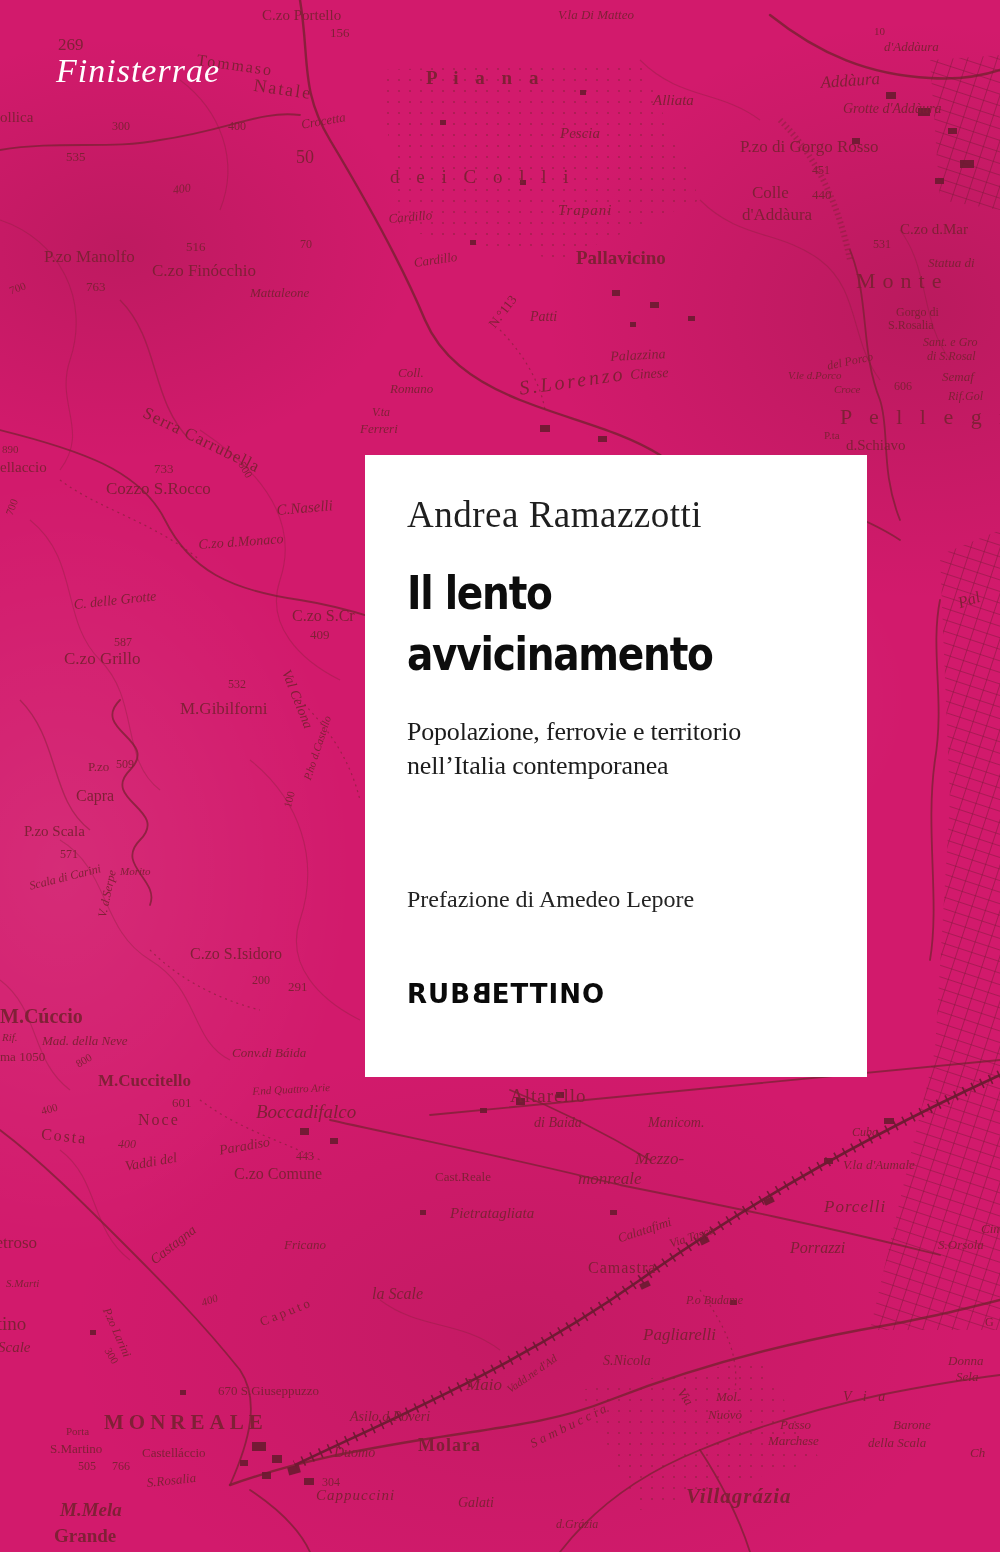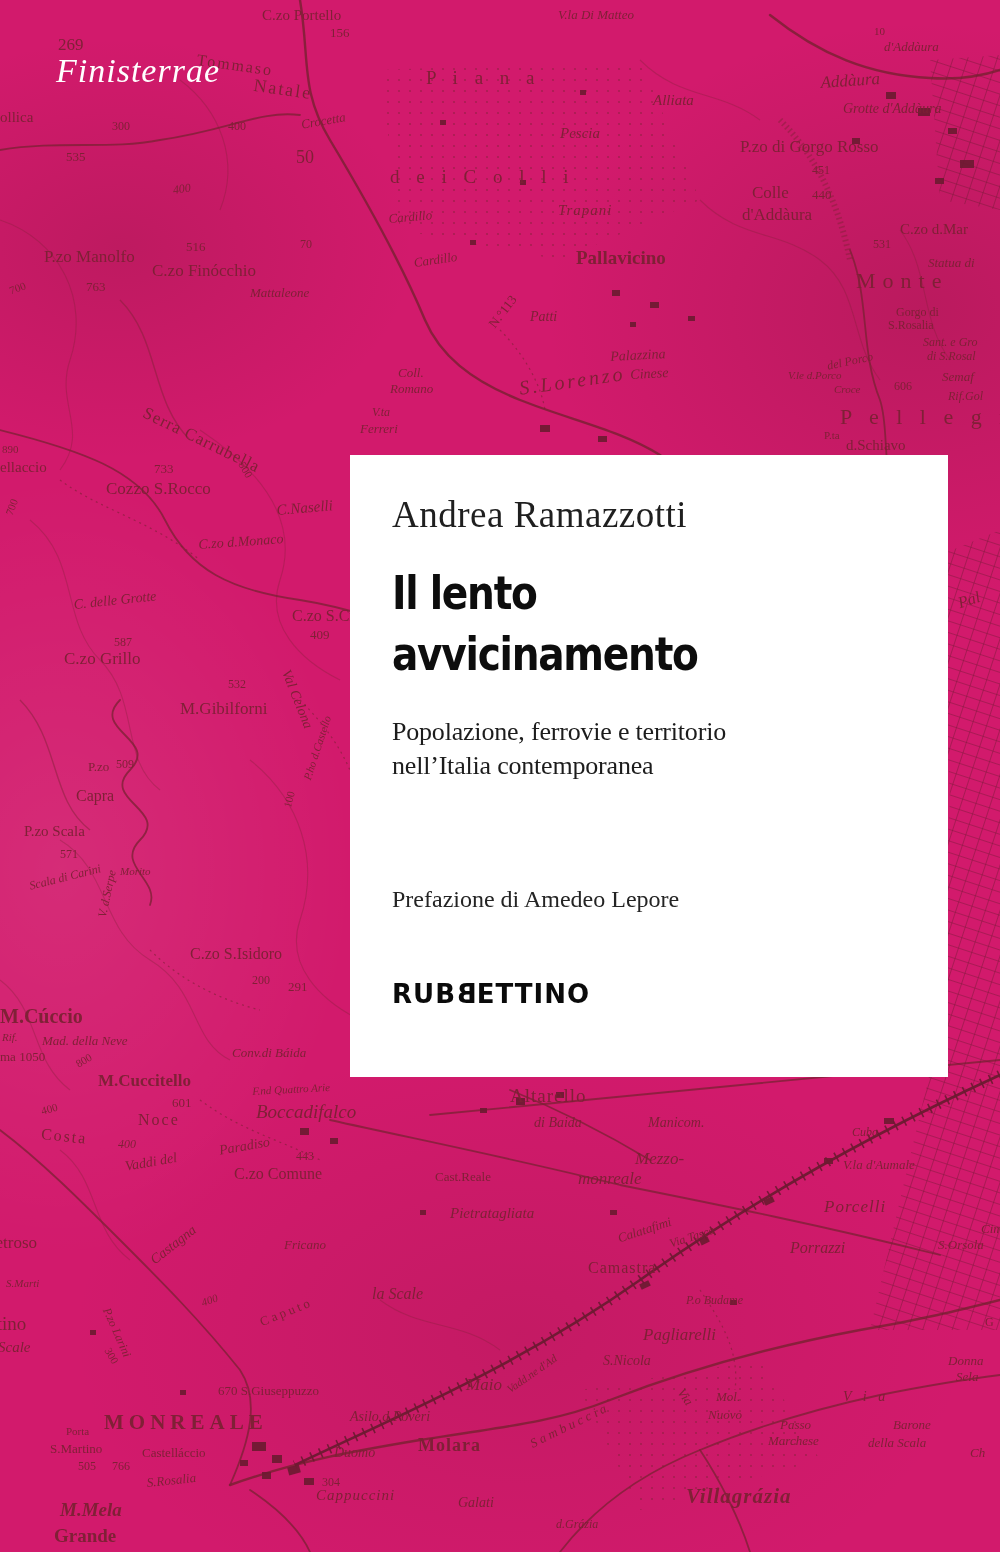--- a/index.html
+++ b/index.html
@@ -33,21 +33,21 @@
   .ml{
     position:absolute;font-family:"Liberation Serif",serif;color:var(--ink);
     white-space:nowrap;transform-origin:0 0;opacity:.95;line-height:1;
   }
   .series{
     position:absolute;left:56px;top:52px;z-index:3;
     font-family:"Liberation Serif",serif;font-style:italic;
     font-size:34px;color:#fff;letter-spacing:1px;
   }
   .panel{
-    position:absolute;left:350px;top:455px;width:598px;height:622px;z-index:5;
+    position:absolute;left:365px;top:455px;width:502px;height:622px;z-index:5;
     background:var(--panel);
   }
   .author{
     position:absolute;left:42px;top:38px;
     font-family:"Liberation Serif",serif;font-size:37px;color:#1f1f1f;letter-spacing:.5px;
   }
   .title{
     position:absolute;left:42px;top:108px;margin:0;
     font-family:"DejaVu Sans",sans-serif;font-weight:bold;
     font-size:46px;line-height:1.32;color:#0d0d0d;letter-spacing:-1.5px;
@@ -185,21 +185,21 @@
       <div class="ml" style="left: 820px; top: 74px; font-size: 17px; font-style: italic; transform: rotate(-4deg);">Addàura</div>
       <div class="ml" style="left: 843px; top: 102px; font-size: 14px; font-style: italic;">Grotte d'Addàura</div>
       <div class="ml" style="left: 198px; top: 52px; font-size: 16px; letter-spacing: 2px; transform: rotate(8deg);">Tommaso</div>
       <div class="ml" style="left: 255px; top: 76px; font-size: 18px; letter-spacing: 2px; transform: rotate(8deg);">Natale</div>
       <div class="ml" style="left: 0px; top: 110px; font-size: 15px;">ollica</div>
       <div class="ml" style="left: 112px; top: 120px; font-size: 12px;">300</div>
       <div class="ml" style="left: 228px; top: 120px; font-size: 12px;">400</div>
       <div class="ml" style="left: 300px; top: 118px; font-size: 13px; font-style: italic; transform: rotate(-10deg);">Crocetta</div>
       <div class="ml" style="left: 296px; top: 148px; font-size: 18px;">50</div>
       <div class="ml" style="left: 66px; top: 150px; font-size: 13px;">535</div>
-      <div class="ml" style="left: 426px; top: 68px; font-size: 19px; letter-spacing: 6px;">P i a n a</div>
+      <div class="ml" style="left: 426px; top: 68px; font-size: 19px; letter-spacing: 6px; font-weight: bold;">P i a n a</div>
       <div class="ml" style="left: 390px; top: 167px; font-size: 19px; letter-spacing: 6px;">d e i   C o l l i</div>
       <div class="ml" style="left: 560px; top: 126px; font-size: 15px; font-style: italic;">Pescia</div>
       <div class="ml" style="left: 653px; top: 93px; font-size: 15px; font-style: italic;">Alliata</div>
       <div class="ml" style="left: 740px; top: 138px; font-size: 17px;">P.zo di Gorgo Rosso</div>
       <div class="ml" style="left: 812px; top: 164px; font-size: 12px;">451</div>
       <div class="ml" style="left: 752px; top: 184px; font-size: 17px;">Colle</div>
       <div class="ml" style="left: 812px; top: 188px; font-size: 13px;">440</div>
       <div class="ml" style="left: 742px; top: 206px; font-size: 17px;">d'Addàura</div>
       <div class="ml" style="left: 44px; top: 248px; font-size: 17px;">P.zo Manolfo</div>
       <div class="ml" style="left: 86px; top: 280px; font-size: 13px;">763</div>

